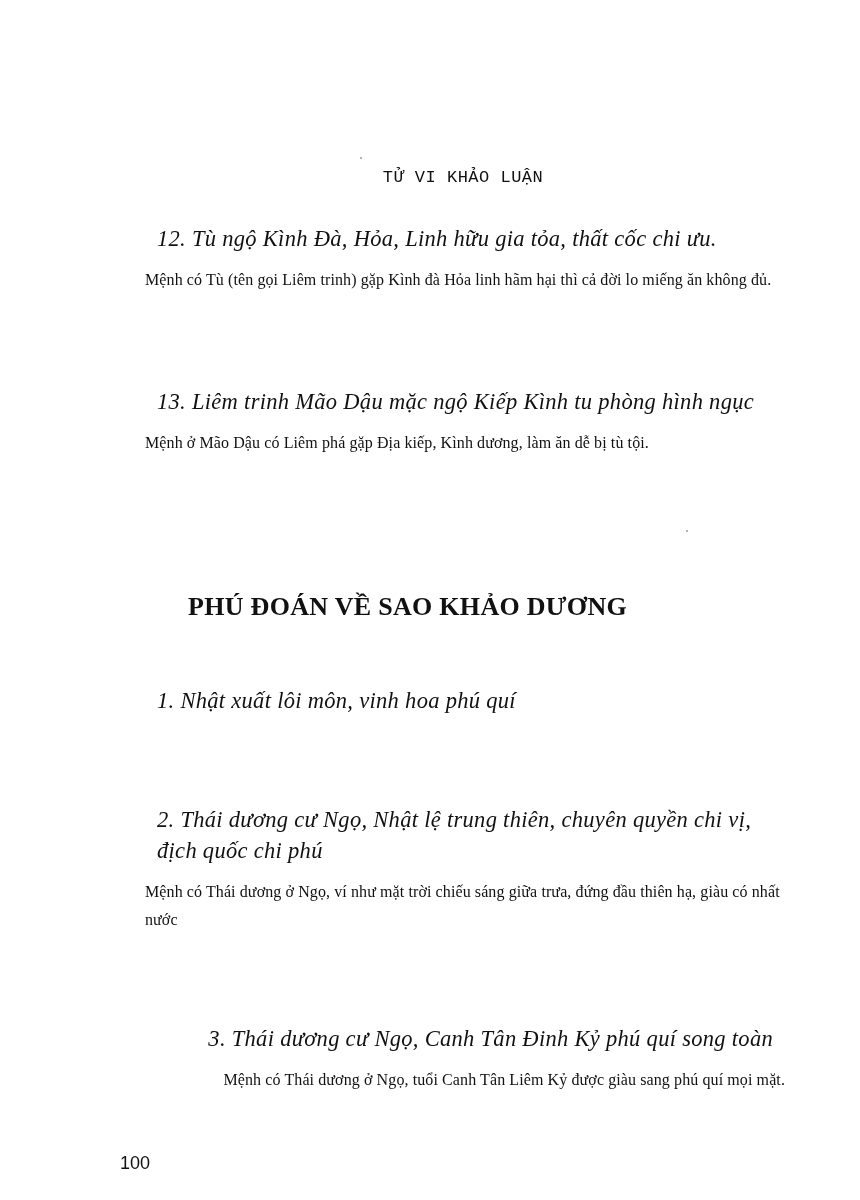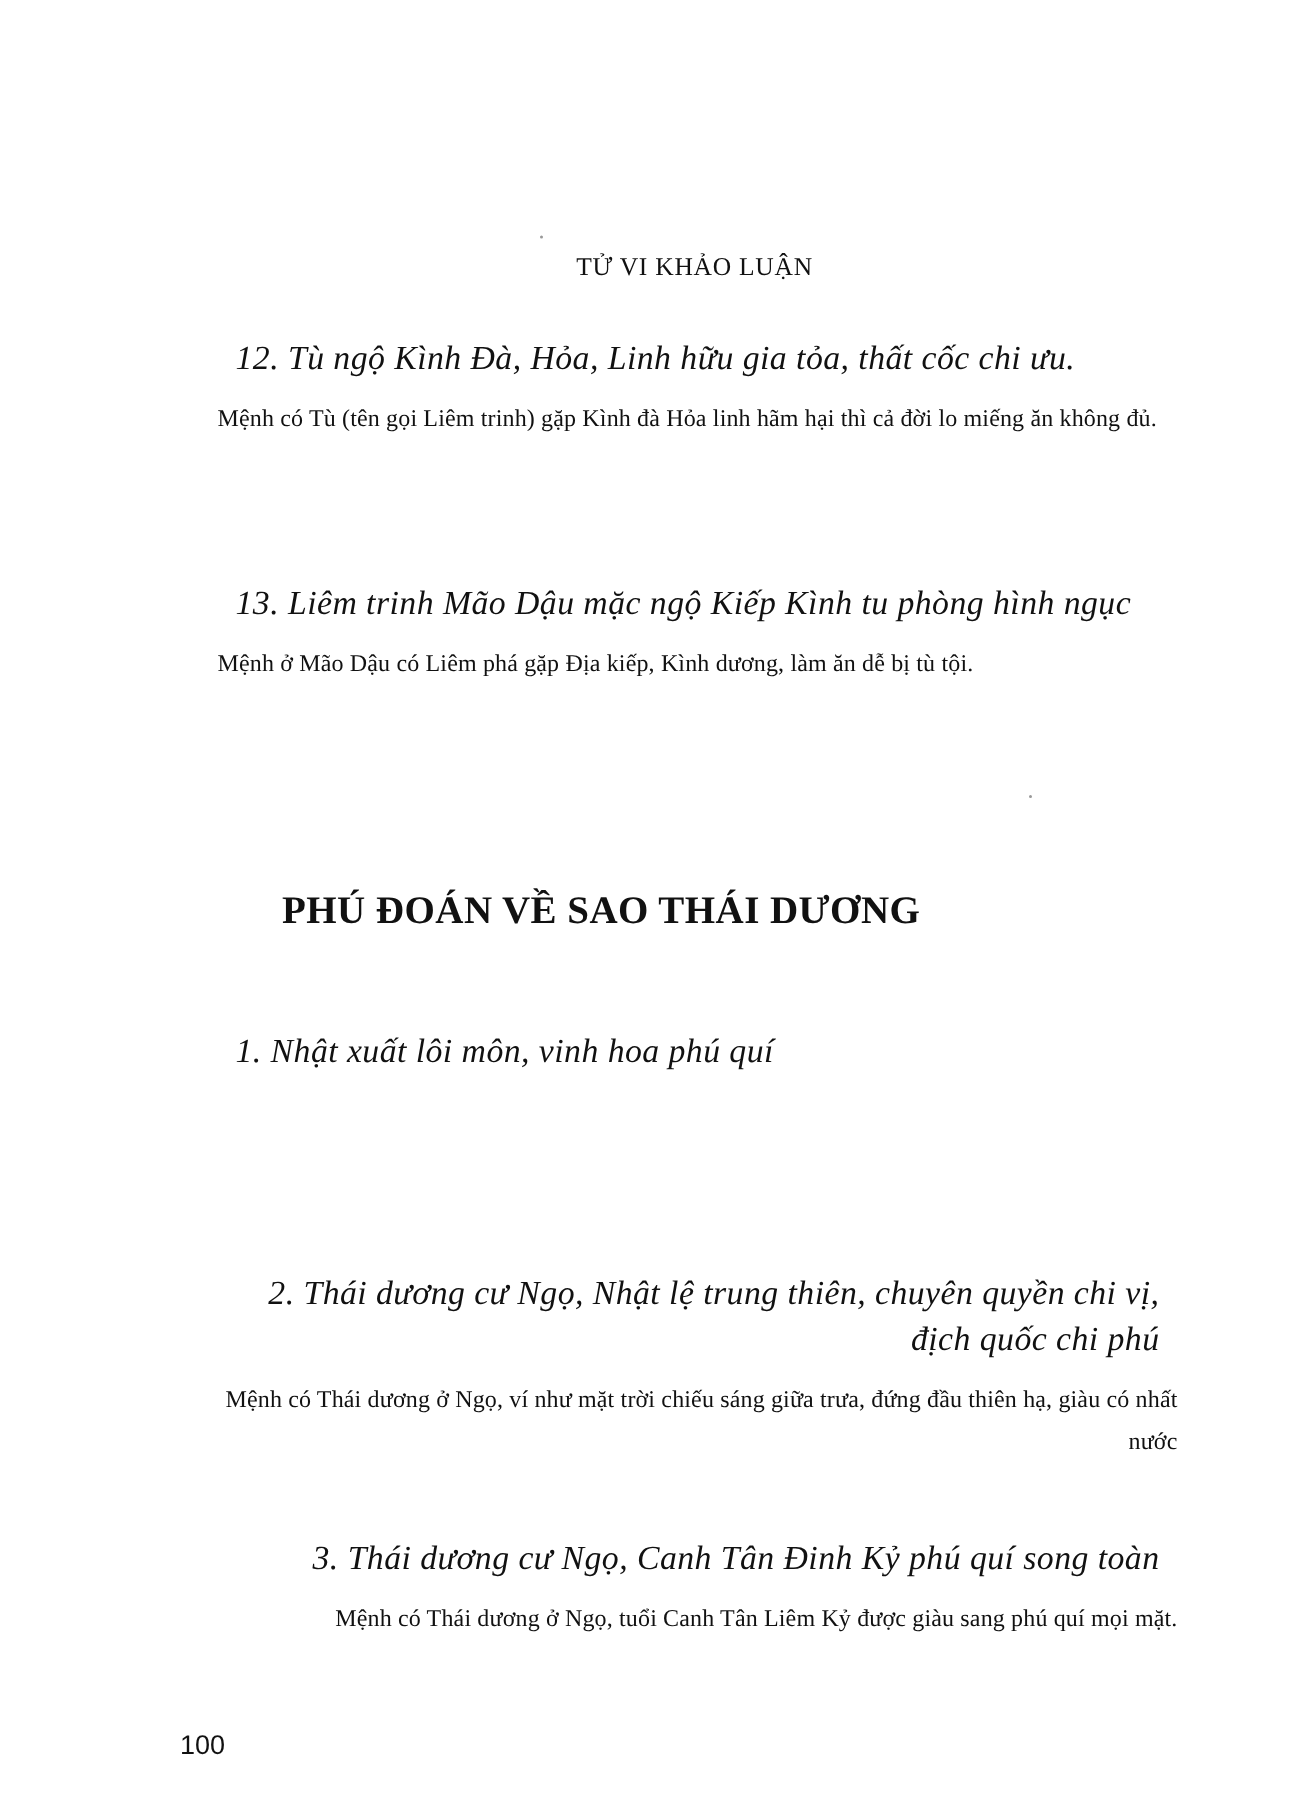--- a/index.html
+++ b/index.html
@@ -1,20 +1,20 @@
 <!DOCTYPE html>
 <html><head>
 <meta charset="utf-8">
 <style>
   html, body { margin: 0; padding: 0; background: #ffffff; }
   body { width: 860px; height: 1200px; position: relative; overflow: hidden; color: #111; }
   .page { position: absolute; left: 0; top: 0; width: 860px; height: 1200px; }
   .running-head {
     position: absolute; left: 0; width: 860px; top: 168px; text-align: center;
-    font-family: Liberation Serif, serif; font-size: 17px; letter-spacing: 0.5px;
+    font-family: Liberation Mono, monospace; font-size: 17px; letter-spacing: 0.5px;
     padding-left: 66px; box-sizing: border-box;
   }
   .entry { position: absolute; left: 145px; width: 640px; }
   .entry-title {
     font-family: "Liberation Serif", serif; font-style: italic; font-size: 22.5px;
     line-height: 31px; margin: 12px; letter-spacing: 0.3px;
   }
   .entry-body {
     font-family: "Liberation Serif", serif; font-size: 16px; line-height: 28px;
     margin: 8px 0 0 0; letter-spacing: 0.1px;
@@ -42,27 +42,27 @@
   <div class="entry" style="top:211px;">
     <p class="entry-title">12. Tù ngộ Kình Đà, Hỏa, Linh hữu gia tỏa, thất cốc chi ưu.</p>
     <p class="entry-body">Mệnh có Tù (tên gọi Liêm trinh) gặp Kình đà Hỏa linh hãm hại thì cả đời lo miếng ăn không đủ.</p>
   </div>
 
   <div class="entry" style="top:374px;">
     <p class="entry-title">13. Liêm trinh Mão Dậu mặc ngộ Kiếp Kình tu phòng hình ngục</p>
     <p class="entry-body">Mệnh ở Mão Dậu có Liêm phá gặp Địa kiếp, Kình dương, làm ăn dễ bị tù tội.</p>
   </div>
 
-  <h2 class="section-heading">PHÚ ĐOÁN VỀ SAO THÁI DƯƠNG</h2>
+  <h2 class="section-heading">PHÚ ĐOÁN VỀ SAO KHẢO DƯƠNG</h2>
 
   <div class="entry" style="top:673px;">
     <p class="entry-title">1. Nhật xuất lôi môn, vinh hoa phú quí</p>
   </div>
 
-  <div class="entry" style="top:834px;text-align:right;">
+  <div class="entry" style="top:792px;">
     <p class="entry-title">2. Thái dương cư Ngọ, Nhật lệ trung thiên, chuyên quyền chi vị, địch quốc chi phú</p>
     <p class="entry-body">Mệnh có Thái dương ở Ngọ, ví như mặt trời chiếu sáng giữa trưa, đứng đầu thiên hạ, giàu có nhất nước</p>
   </div>
 
   <div class="entry" style="top:1011px;text-align:right;">
     <p class="entry-title">3. Thái dương cư Ngọ, Canh Tân Đinh Kỷ phú quí song toàn</p>
     <p class="entry-body">Mệnh có Thái dương ở Ngọ, tuổi Canh Tân Liêm Kỷ được giàu sang phú quí mọi mặt.</p>
   </div>
 
   <div class="page-number">100</div>

